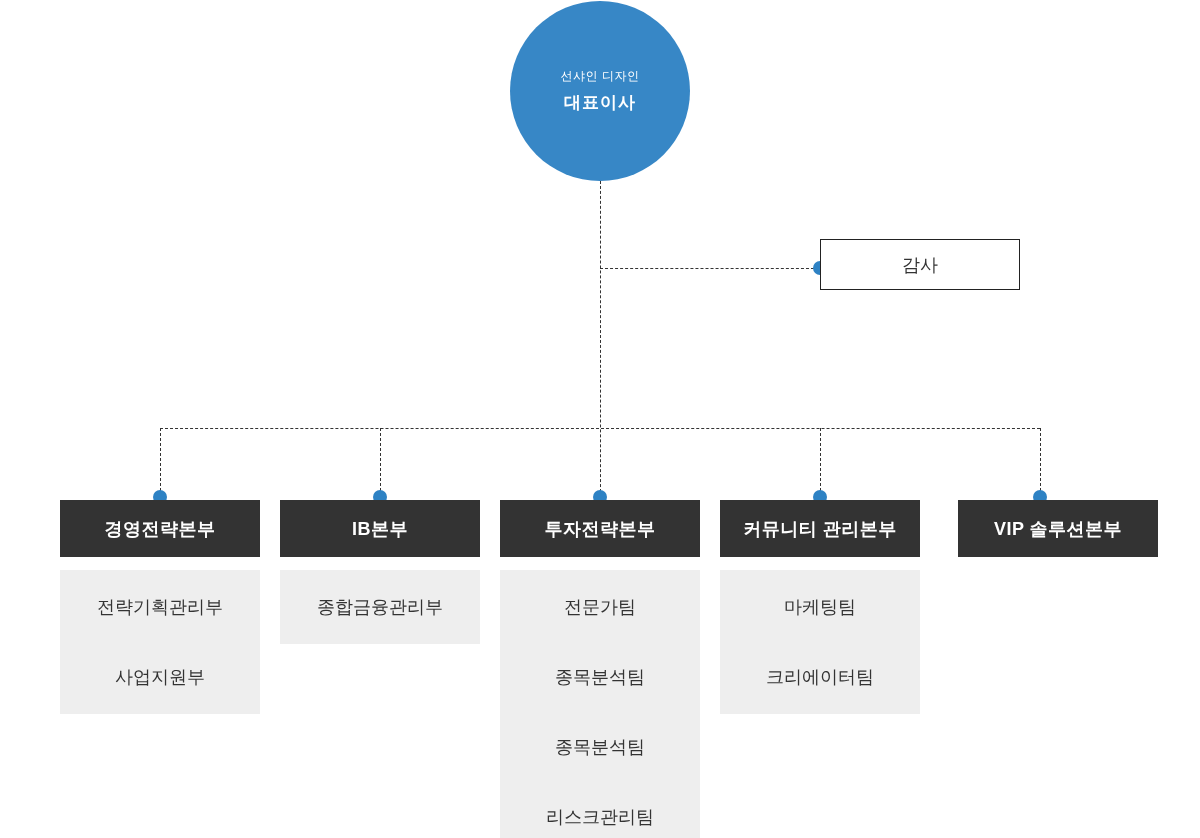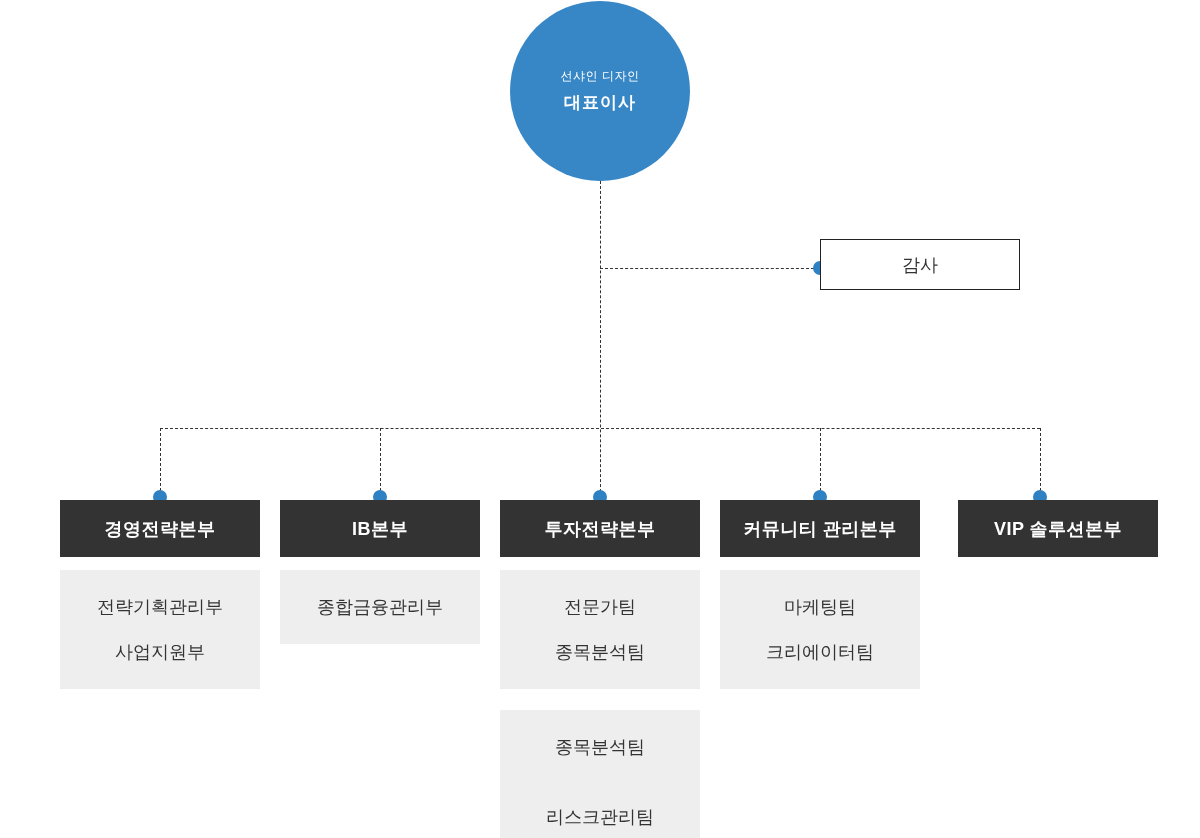--- a/index.html
+++ b/index.html
@@ -70,21 +70,21 @@
     width: 200px; height: 74px;
     background: #eeeeee;
     color: #333333;
     display: flex; align-items: center; justify-content: center;
     font-size: 18px; font-weight: 400;
   }
   
   .c0 { left: 60px; }  .c1 { left: 280px; } .c2 { left: 500px; }
   .c3 { left: 720px; } .c4 { left: 958px; }
   
-  .r0 { top: 570px; } .r1 { top: 615px; text-align: center; } .r2 { top: 710px; } .r3 { top: 780px; }
+  .r0 { top: 570px; } .r1 { top: 640px; text-align: center; } .r2 { top: 710px; } .r3 { top: 780px; }
 </style>
 </head>
 <body>
 
 <div class="stage">
 
   <div class="line v" style="left:600px; top:181px; height:316px;"></div>
   <div class="line h" style="left:600px; top:268px; width:214px;"></div>
   <div class="line h" style="left:160px; top:428px; width:880px;"></div>
   <div class="line v" style="left:160px;  top:428px; height:63px;"></div>

